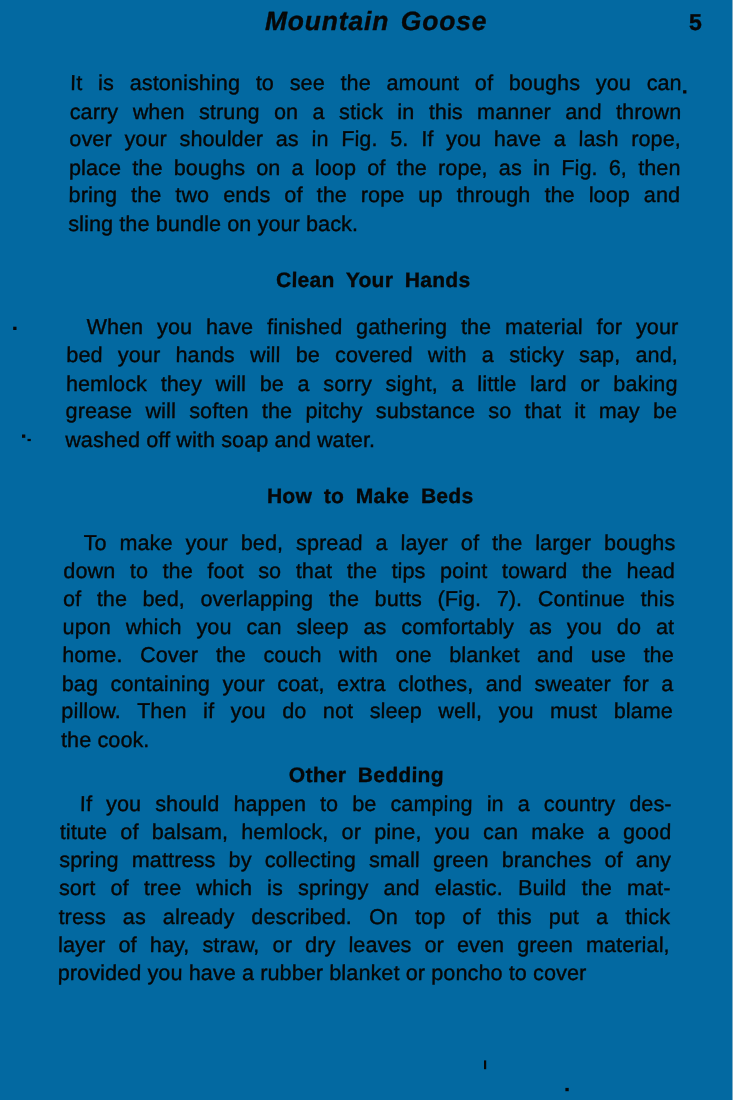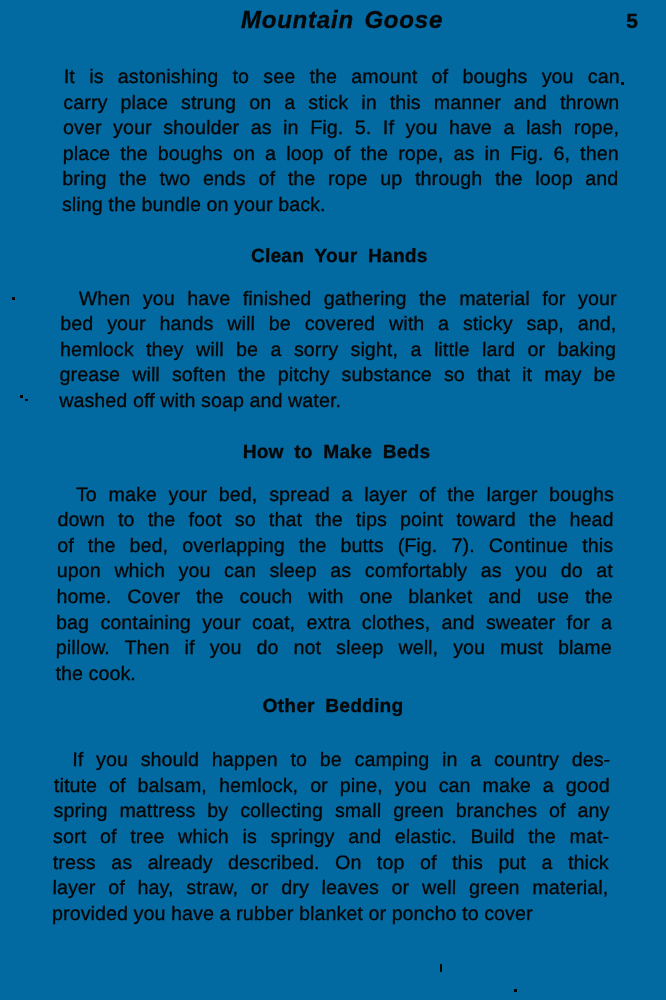--- a/index.html
+++ b/index.html
@@ -50,21 +50,21 @@
   }
   .heading {
     margin: 26px 0 18px 0;
     font-size: 19px;
     font-weight: bold;
     text-align: center;
     line-height: 24px;
     letter-spacing: 0.3px;
     word-spacing: 5px;
   }
-  .heading.tight { margin-top: 8px; margin-bottom: 29px; }
+  .heading.tight { margin-top: 8px; margin-bottom: 1px; }
   .para { margin: 0; }
   .line {
     text-align: justify;
     text-align-last: justify;
     white-space: normal;
   }
   .line.last { text-align-last: left; }
   .para.indent .line:first-child { text-indent: 18px; }
   .speck {
     position: absolute;
@@ -79,21 +79,21 @@
 
     <div class="running-header">
       <div class="running-title">Mountain Goose</div>
       <div class="page-number">5</div>
     </div>
 
     <main class="page-body">
 
     <div class="para">
           <div class="line">It is astonishing to see the amount of boughs you can</div>
-          <div class="line">carry place strung on a stick in this manner and thrown</div>
+          <div class="line">carry when strung on a stick in this manner and thrown</div>
           <div class="line">over your shoulder as in Fig. 5.  If you have a lash rope,</div>
           <div class="line">place the boughs on a loop of the rope, as in Fig. 6, then</div>
           <div class="line">bring the two ends of the rope up through the loop and</div>
           <div class="line last">sling the bundle on your back.</div>
         </div>
         <h2 class="heading">Clean Your Hands</h2>
         <div class="para indent">
           <div class="line">When you have finished gathering the material for your</div>
           <div class="line">bed your hands will be covered with a sticky sap, and,</div>
           <div class="line">hemlock they will be a sorry sight, a little lard or baking</div>
@@ -111,21 +111,21 @@
           <div class="line">pillow.  Then if you do not sleep well, you must blame</div>
           <div class="line last">the cook.</div>
         </div>
         <h2 class="heading tight">Other Bedding</h2>
         <div class="para indent">
           <div class="line">If you should happen to be camping in a country des-</div>
           <div class="line">titute of balsam, hemlock, or pine, you can make a good</div>
           <div class="line">spring mattress by collecting small green branches of any</div>
           <div class="line">sort of tree which is springy and elastic.  Build the mat-</div>
           <div class="line">tress as already described.  On top of this put a thick</div>
-          <div class="line">layer of hay, straw, or dry leaves or well green material,</div>
+          <div class="line">layer of hay, straw, or dry leaves or even green material,</div>
           <div class="line last">provided you have a rubber blanket or poncho to cover</div>
         </div>
       </main>
 
   </div>
 <div class="speck" style="left: 12px; top: 297px; width: 3px; height: 3px;"></div>
     <div class="speck" style="left: 20px; top: 395px; width: 3px; height: 3px;"></div>
     <div class="speck" style="left: 25px; top: 399px; width: 3px; height: 2px;"></div>
     <div class="speck" style="left: 621px; top: 82px; width: 3px; height: 3px;"></div>
     <div class="speck" style="left: 440px; top: 964px; width: 2px; height: 8px;"></div>

